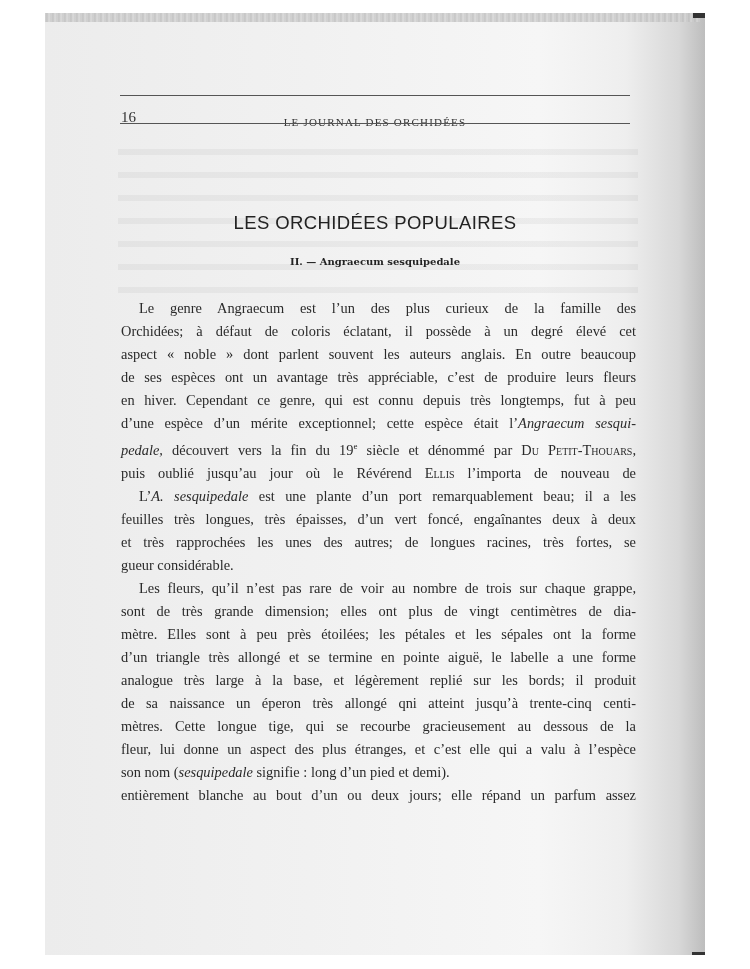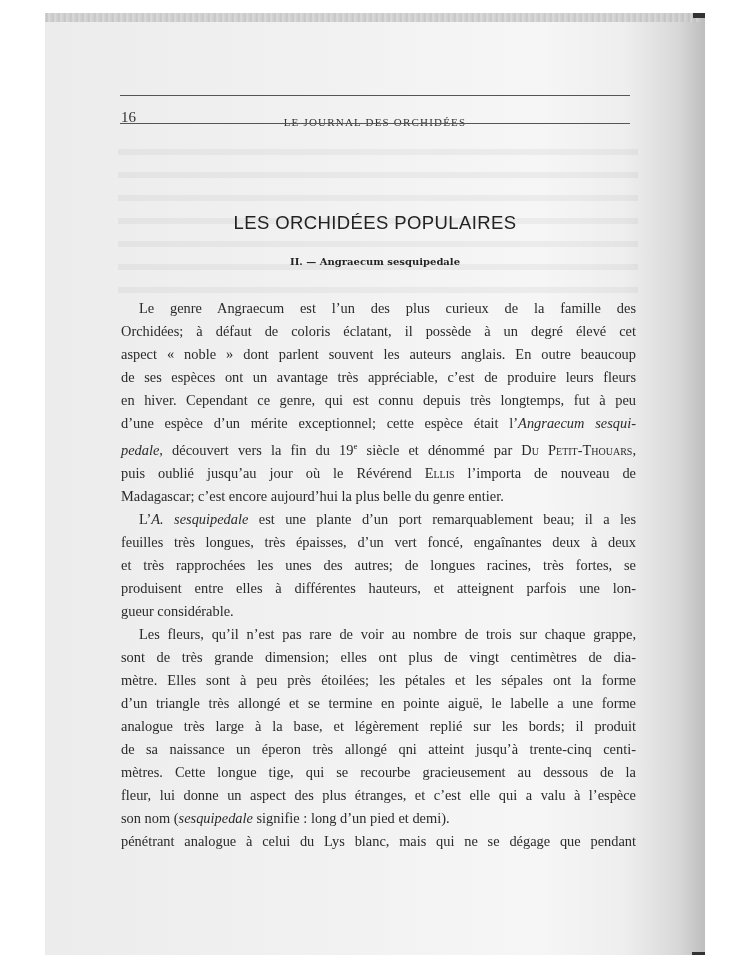--- a/index.html
+++ b/index.html
@@ -70,39 +70,37 @@
 
   <div>
     <span class="line indent">Le genre Angraecum est l’un des plus curieux de la famille des</span>
     <span class="line">Orchidées; à défaut de coloris éclatant, il possède à un degré élevé cet</span>
     <span class="line">aspect « noble » dont parlent souvent les auteurs anglais. En outre beaucoup</span>
     <span class="line">de ses espèces ont un avantage très appréciable, c’est de produire leurs fleurs</span>
     <span class="line">en hiver. Cependant ce genre, qui est connu depuis très longtemps, fut à peu</span>
     <span class="line"><span>d’une espèce d’un mérite exceptionnel; cette espèce était l’</span><i>Angraecum sesqui-</i></span>
     <span class="line"><i>pedale,</i><span> découvert vers la fin du 19</span><sup style="font-size:9px">e</sup><span> siècle et dénommé par </span><span class="sc">Du Petit-Thouars,</span></span>
     <span class="line"><span>puis oublié jusqu’au jour où le Révérend </span><span class="sc">Ellis</span><span> l’importa de nouveau de</span></span>
-    <span class="line last">Madagascar; c’est encore aujourd’hui la plus belle du genre entier.</span>
   </div>
 
   <div>
     <span class="line indent"><span>L’</span><i>A. sesquipedale</i><span> est une plante d’un port remarquablement beau; il a les</span></span>
     <span class="line">feuilles très longues, très épaisses, d’un vert foncé, engaînantes deux à deux</span>
     <span class="line">et très rapprochées les unes des autres; de longues racines, très fortes, se</span>
-    <span class="line">produisent entre elles à différentes hauteurs, et atteignent parfois une lon-</span>
     <span class="line last">gueur considérable.</span>
   </div>
 
   <div>
     <span class="line indent">Les fleurs, qu’il n’est pas rare de voir au nombre de trois sur chaque grappe,</span>
     <span class="line">sont de très grande dimension; elles ont plus de vingt centimètres de dia-</span>
     <span class="line">mètre. Elles sont à peu près étoilées; les pétales et les sépales ont la forme</span>
     <span class="line">d’un triangle très allongé et se termine en pointe aiguë, le labelle a une forme</span>
     <span class="line">analogue très large à la base, et légèrement replié sur les bords; il produit</span>
     <span class="line">de sa naissance un éperon très allongé qni atteint jusqu’à trente-cinq centi-</span>
     <span class="line">mètres. Cette longue tige, qui se recourbe gracieusement au dessous de la</span>
     <span class="line">fleur, lui donne un aspect des plus étranges, et c’est elle qui a valu à l’espèce</span>
     <span class="line last"><span>son nom (</span><i>sesquipedale</i><span> signifie : long d’un pied et demi).</span></span>
   </div>
 
   <div>
-    <span class="line">pénétrant analogue à celui du Lys blanc, mais qui ne se dégage que pendant</span>
+    <span class="line">entièrement blanche au bout d’un ou deux jours; elle répand un parfum assez</span>
   </div>
 </div>
 
 </body></html>

